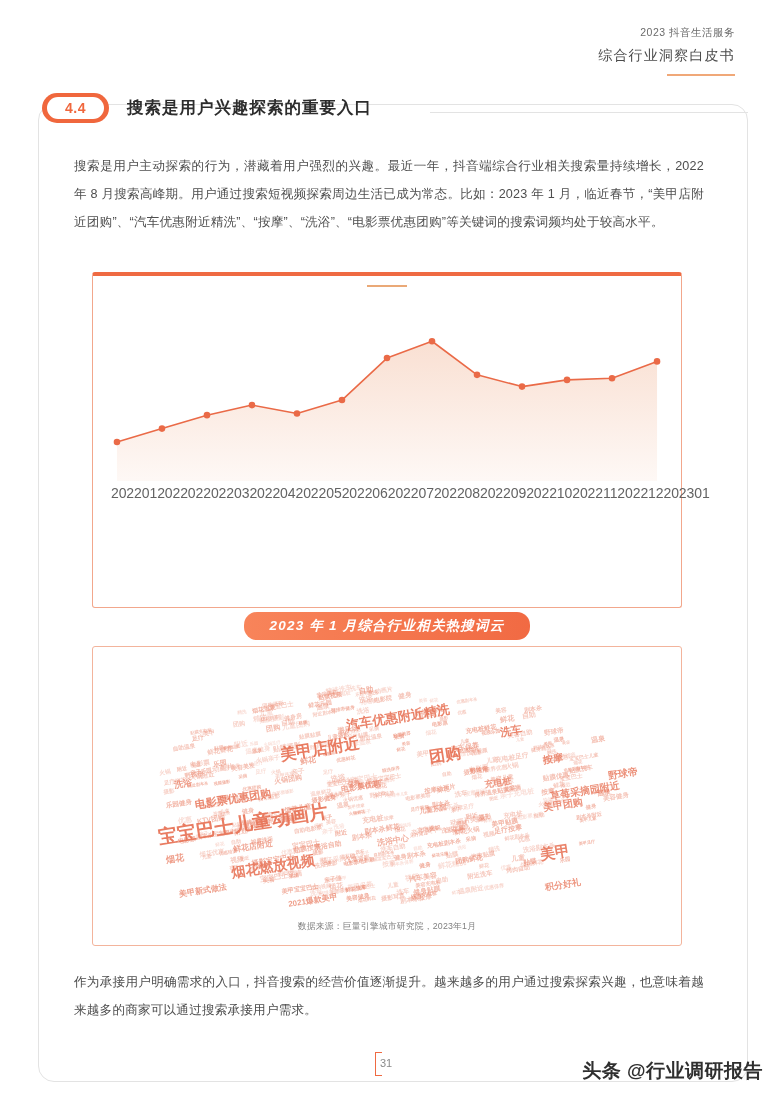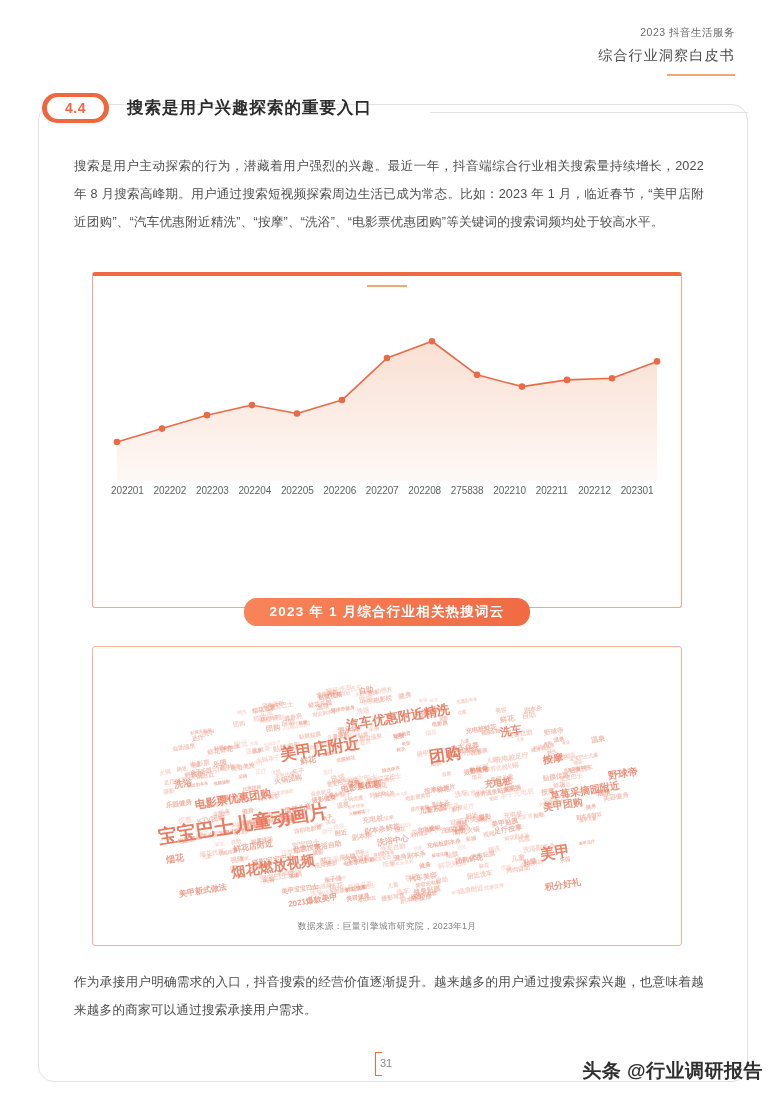--- a/index.html
+++ b/index.html
@@ -152,21 +152,21 @@
   .plot-area svg { display: block; width: 100%; height: 100%; }
 
   .xaxis {
     display: flex;
     margin: 4px 10px 0 10px;
     padding: 0 8px;
   }
   .xaxis span {
     flex: 1 1 0;
     text-align: left;
-    font-size: 10px;
+    font-size: 14px;
     color: #636363;
     letter-spacing: -.1px;
   }
   .src-note {
     text-align: center;
     font-size: 8.8px;
     color: #808080;
     margin-top: 18px;
     letter-spacing: .2px;
   }
@@ -179,25 +179,26 @@
     width: 590px;
     height: 300px;
     box-sizing: border-box;
     border: 1px solid #f3b49c;
     border-radius: 3px;
     background: #ffffff;
   }
   .wc-banner-row {
     position: absolute;
     left: 92px;
-    top: 598px;
+    top: 612px;
     width: 590px;
     display: flex;
     align-items: flex-start;
     justify-content: center;
+    font-style: italic;
   }
   .wc-banner {
     background: linear-gradient(90deg, #f8845a 0%, #f16a43 100%);
     color: #ffffff;
     font-size: 13.5px;
     font-weight: 700;
     letter-spacing: 1.2px;
     padding: 5px 26px;
     border-radius: 13px;
     white-space: nowrap;
@@ -319,21 +320,21 @@
 
   <div class="xaxis" id="x-axis-labels">
       <span>202201</span>
       <span>202202</span>
       <span>202203</span>
       <span>202204</span>
       <span>202205</span>
       <span>202206</span>
       <span>202207</span>
       <span>202208</span>
-      <span>275838</span>
+      <span>202209</span>
       <span>202210</span>
       <span>202211</span>
       <span>202212</span>
       <span>202301</span>
     </div>
 
 </div>
 
 <div class="wc-card">
   <div class="wc-wrap">

